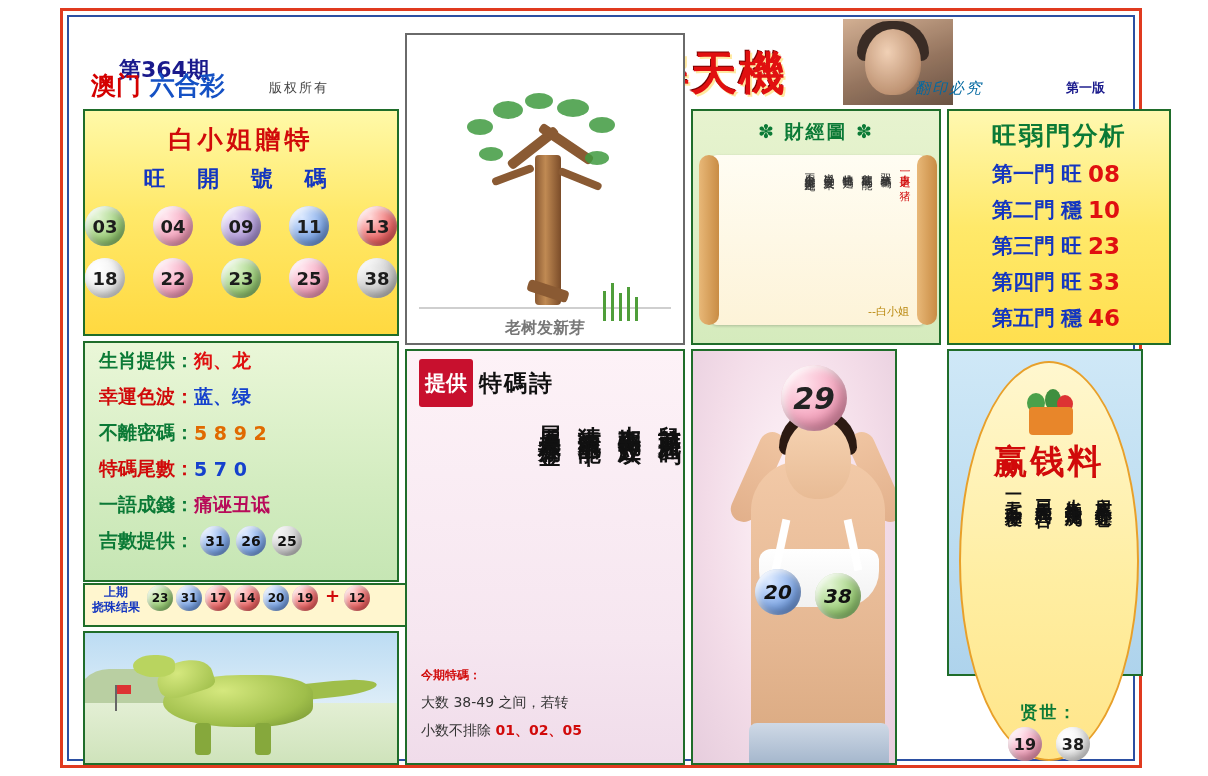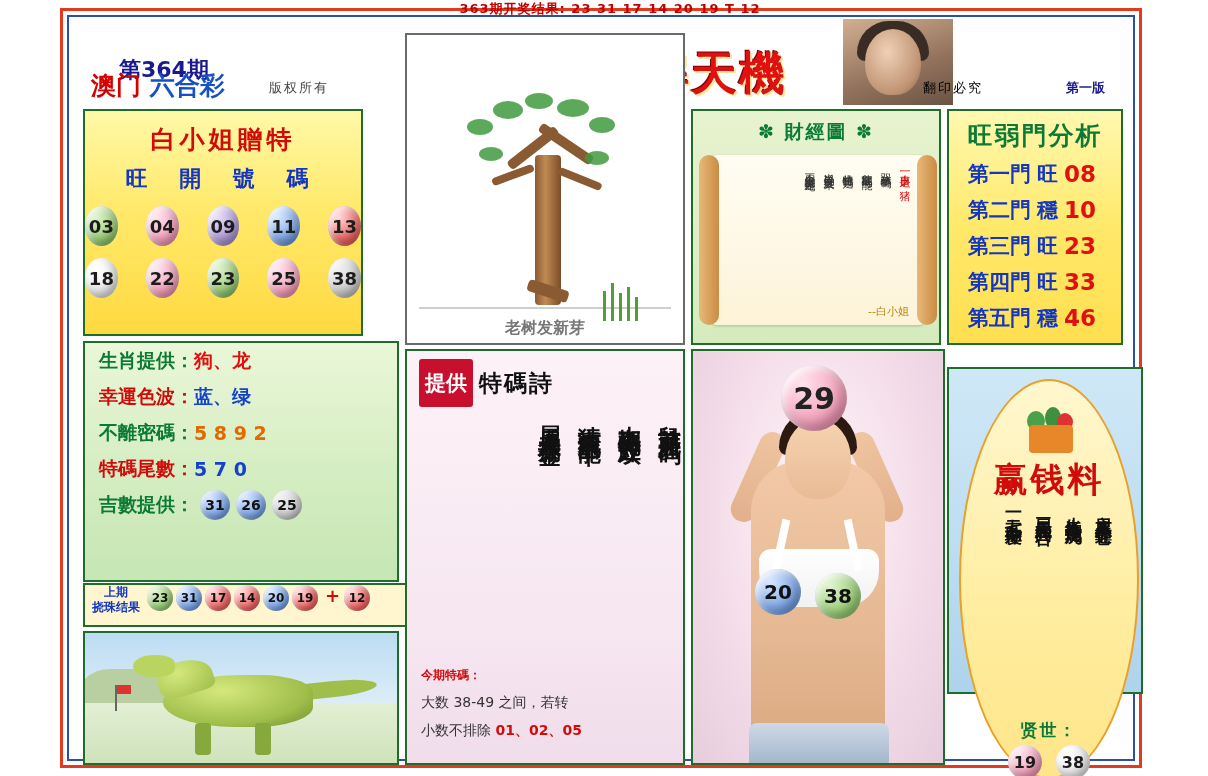--- a/index.html
+++ b/index.html
@@ -10,29 +10,29 @@
 
   
   .top-result{position:absolute;left:440px;top:0px;width:340px;text-align:center;font-size:13px;color:#c20000;font-weight:bold;letter-spacing:1px;z-index:30;}
   .header{position:absolute;left:0;top:0;width:100%;height:88px;}
   .hdr-issue{position:absolute;left:50px;top:22px;font-size:22px;color:#1a1a8c;font-weight:bold;margin-top:16px;}
   .hdr-macau{position:absolute;left:22px;top:52px;font-size:25px;font-weight:bold;}
   .hdr-macau .m1{color:#d40000;}
   .hdr-macau .m2{color:#1551c4;}
   .hdr-copy{position:absolute;left:200px;top:62px;font-size:13px;color:#444;letter-spacing:2px;}
   .hdr-title{position:absolute;left:340px;top:26px;width:420px;text-align:center;font-size:46px;font-weight:bold;color:#e11010;text-shadow:2px 2px 0 #ffe9a0, -1px -1px 0 #7a0000;font-family:"DejaVu Sans","Liberation Sans",sans-serif;letter-spacing:2px;}
-  .hdr-copy2{position:absolute;right:150px;top:62px;font-size:13px;color:#000000;letter-spacing:2px;}
+  .hdr-copy2{position:absolute;right:150px;top:62px;font-size:15px;color:#0369a1;letter-spacing:2px;font-style:italic;}
   .hdr-edition{position:absolute;right:28px;top:62px;font-size:13px;color:#1a1a8c;font-weight:bold;}
   .hdr-photo{position:absolute;right:180px;top:2px;width:110px;height:86px;background:linear-gradient(160deg,#cfa98a,#8d6a52 55%,#5d4434);opacity:.92;}
   .hdr-photo .face{position:absolute;left:22px;top:10px;width:56px;height:66px;border-radius:50% 50% 45% 45%;background:radial-gradient(ellipse at 40% 35%,#f0cdb0,#b98a67 70%,#6e4b35);}
   .hdr-photo .hair{position:absolute;left:14px;top:2px;width:72px;height:40px;border-radius:40px 40px 10px 10px;background:#2a1b13;}
 
   
   .box{position:absolute;box-sizing:border-box;}
-  .yellow-box{left:14px;top:92px;width:280px;height:227px;border:2px solid #1f6d2a;background:linear-gradient(180deg,#fff9a8,#ffe96a 45%,#ffd940);}
+  .yellow-box{left:14px;top:92px;width:316px;height:227px;border:2px solid #1f6d2a;background:linear-gradient(180deg,#fff9a8,#ffe96a 45%,#ffd940);}
   .yb-title{text-align:center;font-size:25px;font-weight:bold;color:#d10a0a;margin-top:12px;letter-spacing:4px;}
   .yb-sub{text-align:center;font-size:22px;font-weight:bold;color:#1436c0;margin-top:8px;letter-spacing:12px;}
   .ball-row{display:flex;justify-content:space-between;gap:28px;margin-top:12px;}
   .ball{width:40px;height:40px;border-radius:50%;display:flex;align-items:center;justify-content:center;font-size:18px;font-weight:bold;color:#1c1c1c;box-shadow:inset -4px -5px 9px rgba(0,0,0,.28), inset 3px 3px 6px rgba(255,255,255,.85);}
   .b-red{background:radial-gradient(circle at 33% 28%,#ffd6d6,#f06a6a 60%,#d93b3b);}
   .b-blue{background:radial-gradient(circle at 33% 28%,#d8e7ff,#7fa8e8 60%,#4d78c4);}
   .b-green{background:radial-gradient(circle at 33% 28%,#dff3cf,#9ed07a 60%,#6aa84f);}
   .b-white{background:radial-gradient(circle at 33% 28%,#ffffff,#ededed 60%,#cfcfcf);}
   .b-purple{background:radial-gradient(circle at 33% 28%,#e7dcf7,#b39ddb 60%,#8e77bf);}
   .b-gray{background:radial-gradient(circle at 33% 28%,#f0f0f0,#cfcfcf 60%,#a7a7a7);}
@@ -81,72 +81,71 @@
   .scroll-paper{position:absolute;left:18px;top:44px;width:214px;height:170px;background:linear-gradient(180deg,#fffdf3,#fdf3d8);border-radius:6px;box-shadow:0 1px 3px rgba(0,0,0,.2);}
   .roll{position:absolute;width:20px;height:170px;background:linear-gradient(90deg,#e8b878,#c98c44);border-radius:10px;top:0;}
   .roll.l{left:-12px;}
   .roll.r{right:-12px;}
   .scroll-cols{position:absolute;right:14px;top:10px;display:flex;flex-direction:row-reverse;gap:6px;}
   .vcol{writing-mode:vertical-rl;text-orientation:upright;font-size:11px;line-height:13px;color:#333;letter-spacing:1px;}
   .vcol.red{color:#d10a0a;}
   .scroll-sign{position:absolute;right:16px;bottom:6px;font-size:11px;color:#b8860b;}
 
   
-  .analysis-box{left:878px;top:92px;width:176px;height:236px;border:2px solid #1f6d2a;background:linear-gradient(180deg,#fff8b0,#ffe96a 50%,#ffdf4f);}
+  .analysis-box{left:878px;top:92px;width:224px;height:236px;border:2px solid #1f6d2a;background:linear-gradient(180deg,#fff8b0,#ffe96a 50%,#ffdf4f);}
   .an-title{text-align:center;margin-top:8px;font-size:25px;font-weight:bold;color:#0b7a36;letter-spacing:2px;}
   .an-row{display:flex;align-items:center;justify-content:center;gap:6px;margin-top:8px;font-size:21px;font-weight:bold;color:#1436c0;}
   .an-num{color:#e01010;font-size:23px;min-width:38px;text-align:left;}
 
   
   .poem-box{left:336px;top:332px;width:280px;height:416px;border:2px solid #1f6d2a;background:linear-gradient(180deg,#fdf2f7,#f6e6f0 70%,#f0dcea);}
   .poem-head{display:flex;align-items:center;gap:6px;margin:8px 0 0 12px;}
   .poem-head .tag{background:#c8102e;color:#fff;font-size:21px;font-weight:bold;padding:10px 6px;border-radius:3px;}
   .poem-head .t2{font-size:23px;font-weight:bold;color:#111;letter-spacing:2px;}
   .poem-cols{position:absolute;left:10px;top:56px;width:262px;height:250px;display:flex;flex-direction:row-reverse;justify-content:flex-start;gap:10px;padding-left:6px;}
   .pcol{writing-mode:vertical-rl;text-orientation:upright;font-size:23px;line-height:30px;font-weight:bold;color:#111;letter-spacing:3px;}
   .poem-foot{position:absolute;left:14px;top:316px;width:250px;}
   .pf-title{font-size:12px;font-weight:bold;color:#d10a0a;}
   .pf-line{font-size:14px;color:#333;margin-top:10px;}
   .pf-line .hl{color:#d10a0a;font-weight:bold;}
 
   
-  .model-box{left:622px;top:332px;width:254px;height:416px;border:2px solid #1f6d2a;background:linear-gradient(180deg,#fde9f1,#f7dfe9 40%,#efd6e4);overflow:hidden;}
+  .model-box{left:622px;top:332px;width:206px;height:416px;border:2px solid #1f6d2a;background:linear-gradient(180deg,#fde9f1,#f7dfe9 40%,#efd6e4);overflow:hidden;font-style:italic;}
   .bg-soft{position:absolute;left:0;top:0;width:100%;height:100%;background:radial-gradient(ellipse at 50% 40%,#fff6fa,#f3dce8 60%,#e6cddd);}
   .body-torso{position:absolute;left:58px;top:110px;width:134px;height:300px;border-radius:50px 50px 20px 20px;background:linear-gradient(180deg,#f2c9a7,#e5b792 60%,#d9a87f);}
   .m-head{position:absolute;left:92px;top:68px;width:66px;height:80px;border-radius:50% 50% 45% 45%;background:linear-gradient(180deg,#f6d3b2,#e8bb95);}
   .m-hair{position:absolute;left:86px;top:58px;width:78px;height:46px;border-radius:40px 40px 8px 8px;background:#2c1a12;}
   .m-arm{position:absolute;width:26px;height:96px;background:linear-gradient(180deg,#f0c5a2,#e2b08b);border-radius:16px;}
   .m-arm.l{left:52px;top:78px;transform:rotate(24deg);}
   .m-arm.r{left:170px;top:78px;transform:rotate(-24deg);}
   .m-top{position:absolute;left:66px;top:198px;width:120px;height:58px;background:linear-gradient(180deg,#ffffff,#f1f1f1);border-radius:12px 12px 36px 36px;}
   .m-strap{position:absolute;width:8px;height:52px;background:#fff;transform:rotate(12deg);}
   .m-jeans{position:absolute;left:56px;top:372px;width:140px;height:46px;background:linear-gradient(180deg,#cfd9e6,#9fb2c9);border-radius:8px;}
   .big-ball{position:absolute;left:88px;top:14px;width:66px;height:66px;border-radius:50%;display:flex;align-items:center;justify-content:center;font-size:30px;font-weight:bold;color:#222;box-shadow:inset -6px -7px 12px rgba(0,0,0,.25), inset 4px 4px 8px rgba(255,255,255,.9);}
   .mid-ball{position:absolute;width:46px;height:46px;border-radius:50%;display:flex;align-items:center;justify-content:center;font-size:20px;font-weight:bold;color:#111;box-shadow:inset -5px -6px 10px rgba(0,0,0,.25), inset 3px 3px 7px rgba(255,255,255,.9);}
 
   
-  .win-box{left:878px;top:332px;width:196px;height:327px;border:2px solid #1f6d2a;background:linear-gradient(180deg,#cfe8f7,#bcdcf0 60%,#aed3ec);margin-top:18px;}
+  .win-box{left:878px;top:332px;width:196px;height:327px;border:2px solid #1f6d2a;background:linear-gradient(180deg,#cfe8f7,#bcdcf0 60%,#aed3ec);}
   .oval{position:absolute;left:10px;top:10px;width:176px;height:396px;border:2px solid #e8a02a;border-radius:50%/50%;background:linear-gradient(180deg,#fff7cf,#ffeea2 55%,#ffe589);}
   .win-title{position:absolute;left:0;top:76px;width:100%;text-align:center;font-size:34px;font-weight:bold;color:#d10a0a;letter-spacing:3px;}
   .veg{position:absolute;left:62px;top:24px;width:56px;height:50px;}
   .veg .box2{position:absolute;left:6px;top:20px;width:44px;height:28px;background:#e8862a;border-radius:4px;}
   .veg .g1{position:absolute;left:4px;top:6px;width:18px;height:20px;background:#4aa14a;border-radius:50%;}
   .veg .g2{position:absolute;left:22px;top:2px;width:16px;height:22px;background:#3f8f3f;border-radius:50%;}
   .veg .r1{position:absolute;left:34px;top:8px;width:16px;height:18px;background:#d33;border-radius:50%;}
   .win-cols{position:absolute;left:16px;top:122px;width:164px;height:210px;display:flex;flex-direction:row-reverse;justify-content:center;gap:8px;}
   .wcol{writing-mode:vertical-rl;text-orientation:upright;font-size:17px;line-height:22px;font-weight:bold;color:#111;letter-spacing:2px;}
   .win-sign{position:absolute;left:0;top:338px;width:100%;text-align:center;font-size:17px;font-weight:bold;color:#0b7a36;letter-spacing:2px;}
   .win-balls{position:absolute;left:0;top:364px;width:100%;display:flex;justify-content:center;gap:14px;}
   .win-balls .ball{width:34px;height:34px;font-size:16px;}
 </style>
 </head>
 <body>
 
 <div class="page">
-  <div class="top-result">363期开奖结果: 23 31 17 14 20 19 T 12</div>
 
   <div class="outer-border">
     <div class="inner-border">
 
       <div class="header">
         <div class="hdr-issue">第364期</div>
         <div class="hdr-macau">
           <span class="m1">澳门</span>
           <span class="m2">六合彩</span>
         </div>
@@ -188,20 +187,24 @@
           <span class="lbl-red">幸運色波：</span>
           <span class="val-blue">蓝、绿</span>
         </div>
         <div class="info-row">
           <span class="lbl-green">不離密碼：</span>
           <span class="val-orange">5 8 9 2</span>
         </div>
         <div class="info-row">
           <span class="lbl-red">特碼尾數：</span>
           <span class="val-blue">5 7 0</span>
+        </div>
+        <div class="info-row">
+          <span class="lbl-green">一語成錢：</span>
+          <span class="val-dark">痛诬丑诋</span>
         </div>
         <div class="info-row">
           <span class="lbl-green">吉數提供：</span>
           <span class="mini-ball b-blue">31</span>
           <span class="mini-ball b-blue">26</span>
           <span class="mini-ball b-gray">25</span>
         </div>
       </div>
 
       <div class="box last-box">

